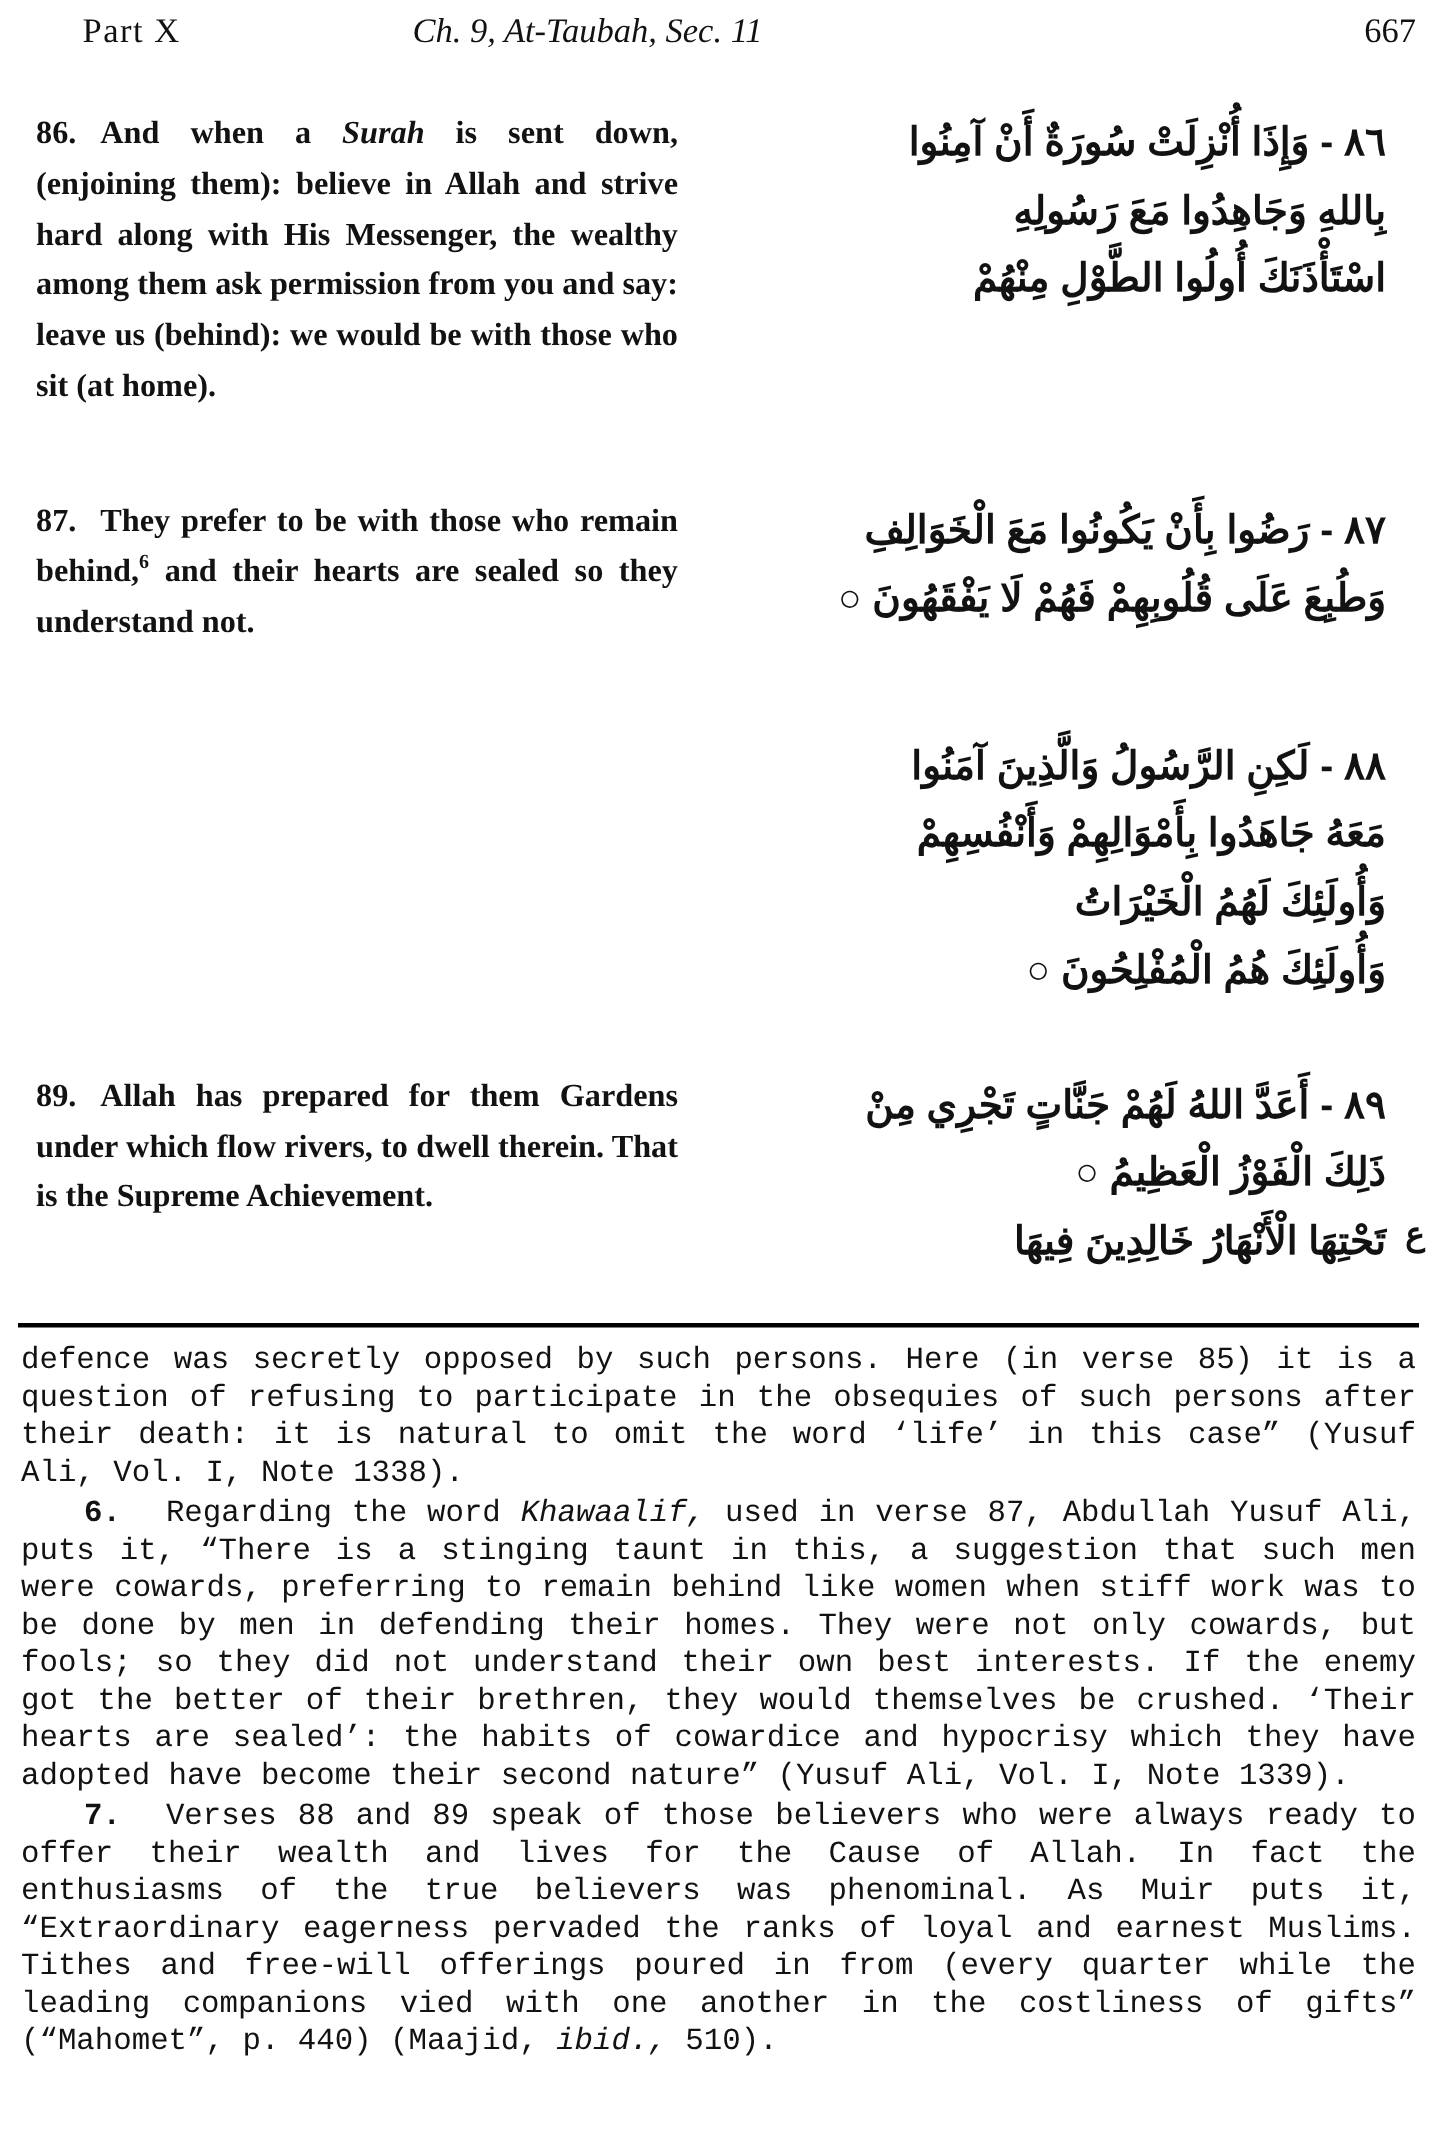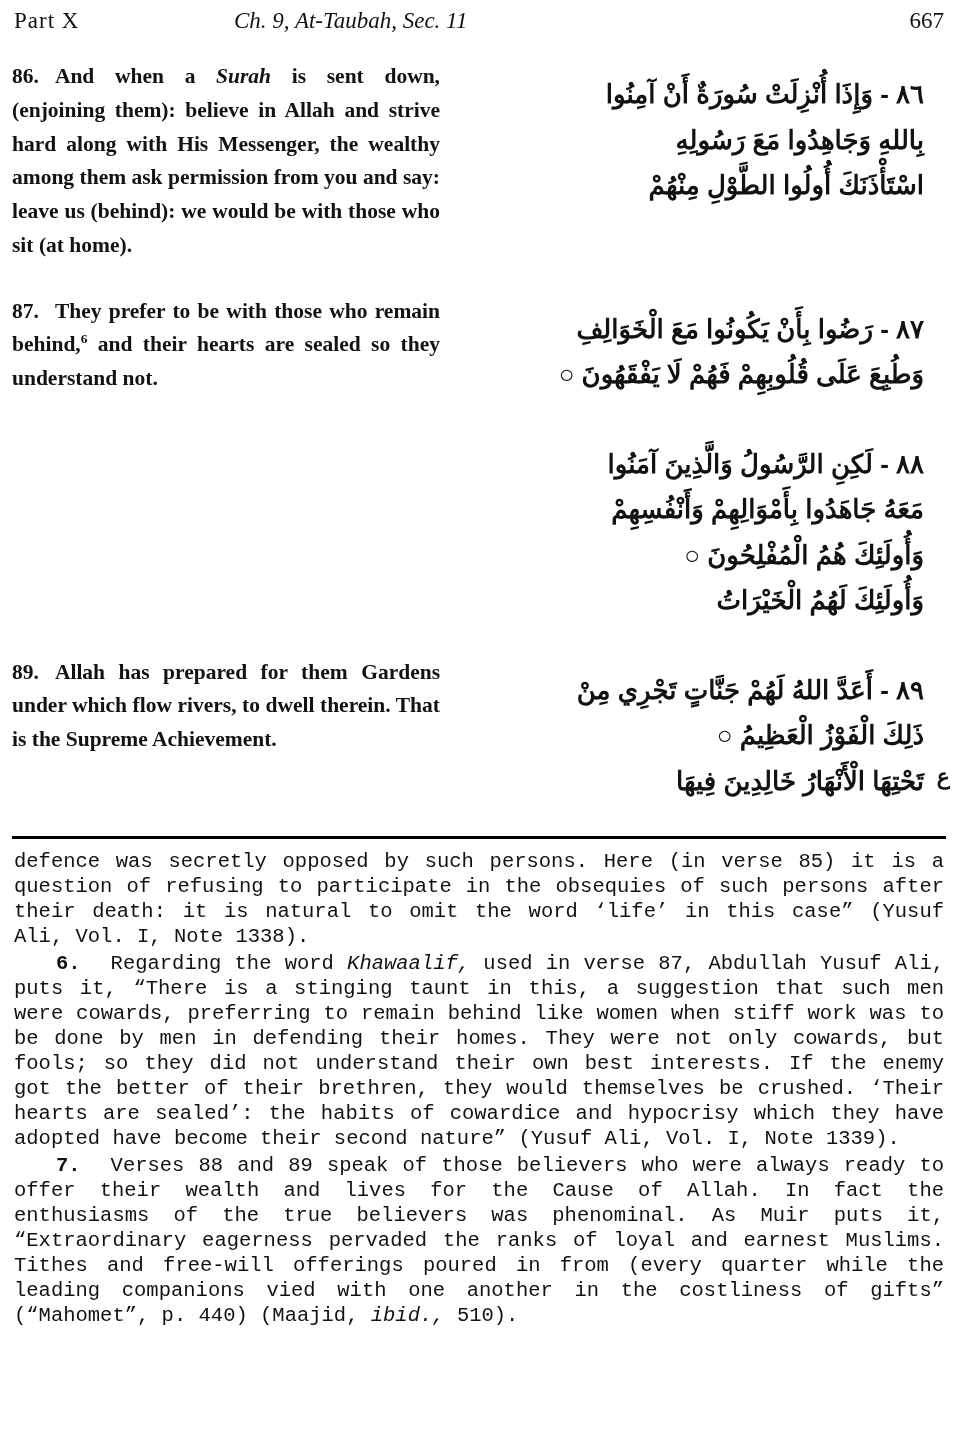--- a/index.html
+++ b/index.html
@@ -14,34 +14,34 @@
   }
   .page { padding: 6px 14px 0 12px; }
 
   
   .header {
     display: flex;
     align-items: baseline;
     font-size: 23px;
     padding: 2px 2px 0 2px;
   }
-  .header .part   { width: 220px; letter-spacing: 1px; }
+  .header .part   { width: 220px; letter-spacing: 1px; margin-left: 41px; }
   .header .chapter{ flex: 1; font-style: italic; }
   .header .pagenum{ width: 220px; text-align: right; font-family: Liberation Serif, serif; }
 
   
   .content { padding-top: 26px; }
   .verse-row {
     display: flex;
     align-items: flex-start;
     margin-bottom: 32px;
   }
   .verse-english {
     width: 428px;
-    margin: 0;
+    margin: 12px;
     font-weight: bold;
     font-size: 21.5px;
     line-height: 1.57;
     text-align: justify;
     text-align-last: left;
   }
   .verse-english .num { margin-right: 16px; }
   .verse-english sup { font-size: 0.62em; line-height: 0; }
   .it { font-style: italic; }
 
@@ -106,22 +106,22 @@
         <p class="verse-english"><span class="num">87.</span><span>They prefer to be with those who remain behind,</span><sup>6</sup><span> and their hearts are sealed so they understand not.</span></p>
         <div class="verse-arabic" dir="rtl">
           <div class="ar-line">٨٧ - رَضُوا بِأَنْ يَكُونُوا مَعَ الْخَوَالِفِ</div>
           <div class="ar-line">وَطُبِعَ عَلَى قُلُوبِهِمْ فَهُمْ لَا يَفْقَهُونَ ○</div>
         </div>
       </div>
       <div class="verse-row">
         <div class="verse-arabic" dir="rtl">
           <div class="ar-line">٨٨ - لَكِنِ الرَّسُولُ وَالَّذِينَ آمَنُوا</div>
           <div class="ar-line">مَعَهُ جَاهَدُوا بِأَمْوَالِهِمْ وَأَنْفُسِهِمْ</div>
+          <div class="ar-line">وَأُولَئِكَ لَهُمُ الْخَيْرَاتُ</div>
           <div class="ar-line">وَأُولَئِكَ هُمُ الْمُفْلِحُونَ ○</div>
-          <div class="ar-line">وَأُولَئِكَ لَهُمُ الْخَيْرَاتُ</div>
         </div>
       </div>
       <div class="verse-row">
         <p class="verse-english"><span class="num">89.</span><span>Allah has prepared for them Gardens under which flow rivers, to dwell therein. That is the Supreme Achievement.</span></p>
         <div class="verse-arabic" dir="rtl">
           <div class="ar-line">٨٩ - أَعَدَّ اللهُ لَهُمْ جَنَّاتٍ تَجْرِي مِنْ</div>
           <div class="ar-line">ذَلِكَ الْفَوْزُ الْعَظِيمُ ○</div>
           <div class="ar-line">تَحْتِهَا الْأَنْهَارُ خَالِدِينَ فِيهَا</div>
           <span class="ruku">ع</span>
         </div>

